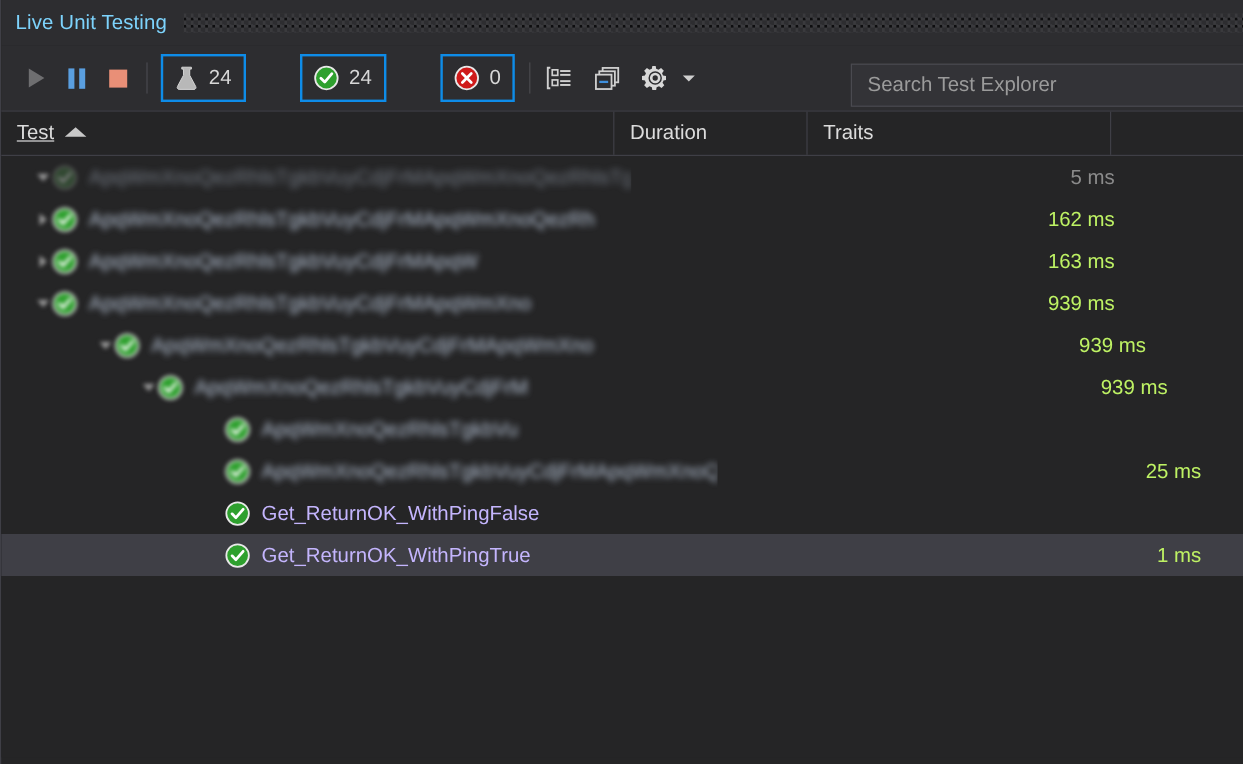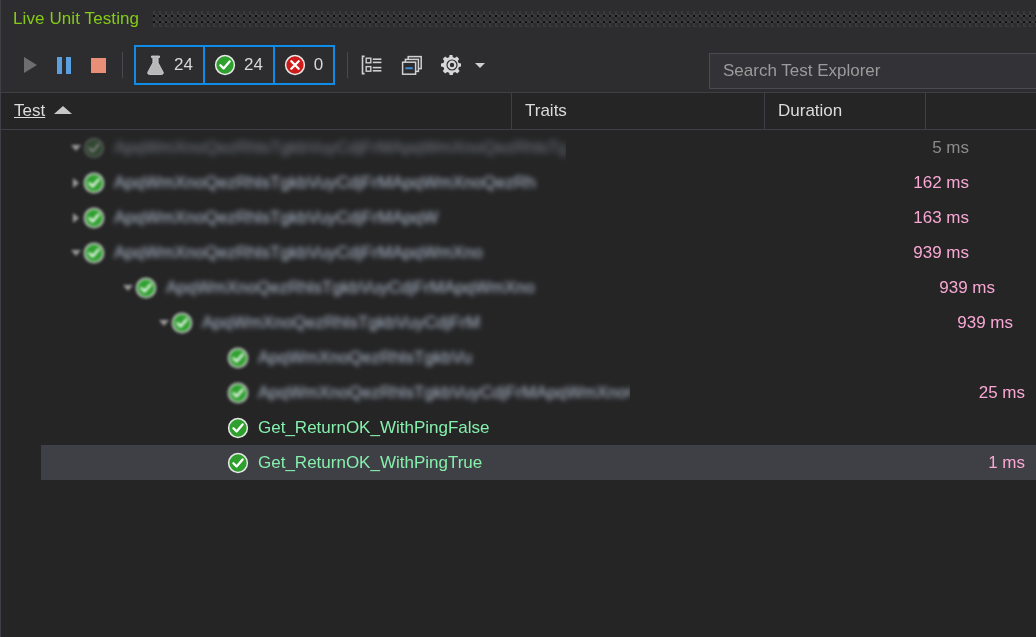--- a/index.html
+++ b/index.html
@@ -28,21 +28,21 @@
     position: relative;
     height: 38px;
     background: #2d2d30;
     display: flex;
     align-items: center;
     padding-left: 12px;
     box-sizing: border-box;
   }
   .titlebar-text {
     font-size: 17px;
-    color: #84cc16;
+    color: #7dd3fc;
     letter-spacing: 0.1px;
     white-space: nowrap;
   }
   .titlebar-grabber {
     flex: 1 1 auto;
     height: 16px;
     margin-left: 14px;
     margin-right: 0;
     background-image:
       repeating-linear-gradient(0deg,  #3a3a3d 0 2px, transparent 2px 6px),
@@ -96,20 +96,21 @@
   .ico-pause { display: flex; gap: 4px; }
   .ico-pause i { display:block; width: 5px; height: 17px; background: #5a9fe0; }
   .ico-stop { width: 15px; height: 15px; background: #e98f77; }
 
   
   .counters {
     display: flex;
     align-items: flex-start;
     flex: 0 0 auto;
     margin-left: 4px;
+    gap: 47px;
   }
   .counter {
     height: 40px;
     box-sizing: border-box;
     border: 2px solid #0e8ce8;
     display: flex;
     align-items: center;
     gap: 8px;
     padding: 0 10px 0 9px;
     background: #2d2d30;
@@ -191,21 +192,21 @@
 
   .sort-asc {
     width: 0; height: 0;
     border-left: 9px solid transparent;
     border-right: 9px solid transparent;
     border-bottom: 8px solid #c8c8c8;
     margin-top: -2px;
   }
 
   
-  .rows { position: relative; background: #252526; padding-left: 40px; }
+  .rows { position: relative; background: #252526; }
   .row {
     position: relative;
     height: 35px;
     display: flex;
     align-items: center;
     box-sizing: border-box;
   }
   .row.selected { background: #3f3f46; }
 
   .row .name-cell {
@@ -217,40 +218,40 @@
     overflow: hidden;
     position: relative;
   }
   .row .traits-cell { width: 253px; }
   .row .dur-cell {
     width: 161px;
     text-align: right;
     padding-right: 11px;
     box-sizing: border-box;
     font-size: 17px;
-    color: #f9a8d4;
+    color: #bef264;
     white-space: nowrap;
   }
   .row.dim .dur-cell { color: #8b8b8b; }
 
   .twisty {
     width: 14px; height: 14px;
     flex: 0 0 auto;
     display: flex;
     align-items: center;
     justify-content: center;
   }
   .row-icon {
     width: 22px; height: 22px;
     flex: 0 0 auto;
     display: flex; align-items: center; justify-content: center;
   }
   .row-label {
     font-size: 17px;
-    color: #86efac;
+    color: #c4b5fd;
     white-space: nowrap;
     margin-left: 9px;
     overflow: hidden;
   }
 
   
   .redacted .row-label {
     filter: blur(2.6px);
     color: #b9c4d4;
     text-shadow: 0 0 1px #6f7d90;
@@ -390,25 +391,25 @@
 
   <div class="searchbox">
     <input type="text" placeholder="Search Test Explorer" style="">
   </div>
 
   <div class="colheader">
     <div class="cell c-test">
       <span>Test</span>
       <span class="sort-asc"></span>
     </div>
+    <div class="cell c-duration">
+      <span>Duration</span>
+    </div>
     <div class="cell c-traits">
       <span>Traits</span>
-    </div>
-    <div class="cell c-duration">
-      <span>Duration</span>
     </div>
     <div class="cell c-extra"></div>
   </div>
 
   <div class="rows" id="rows">
       <div class="row ind0 redacted dim">
         <div class="name-cell ind0">
           <span class="twisty">
             <span class="chev open"></span>
           </span>

